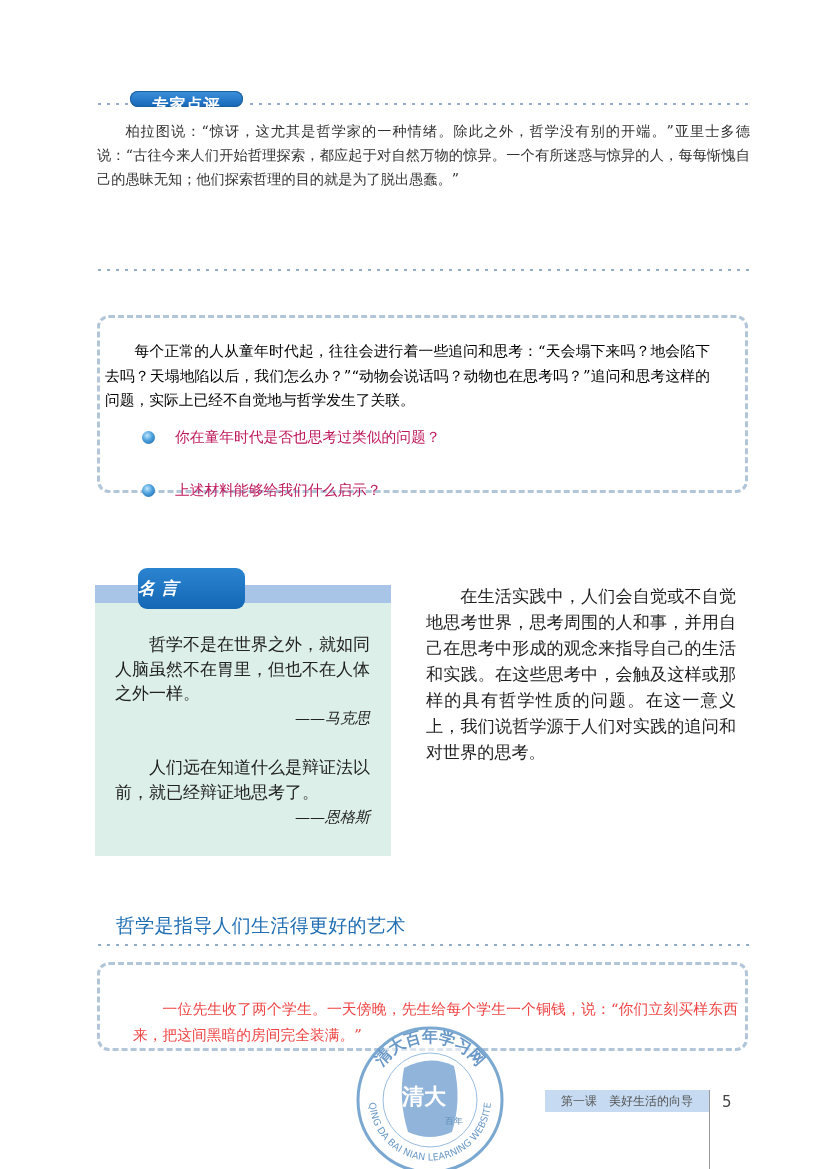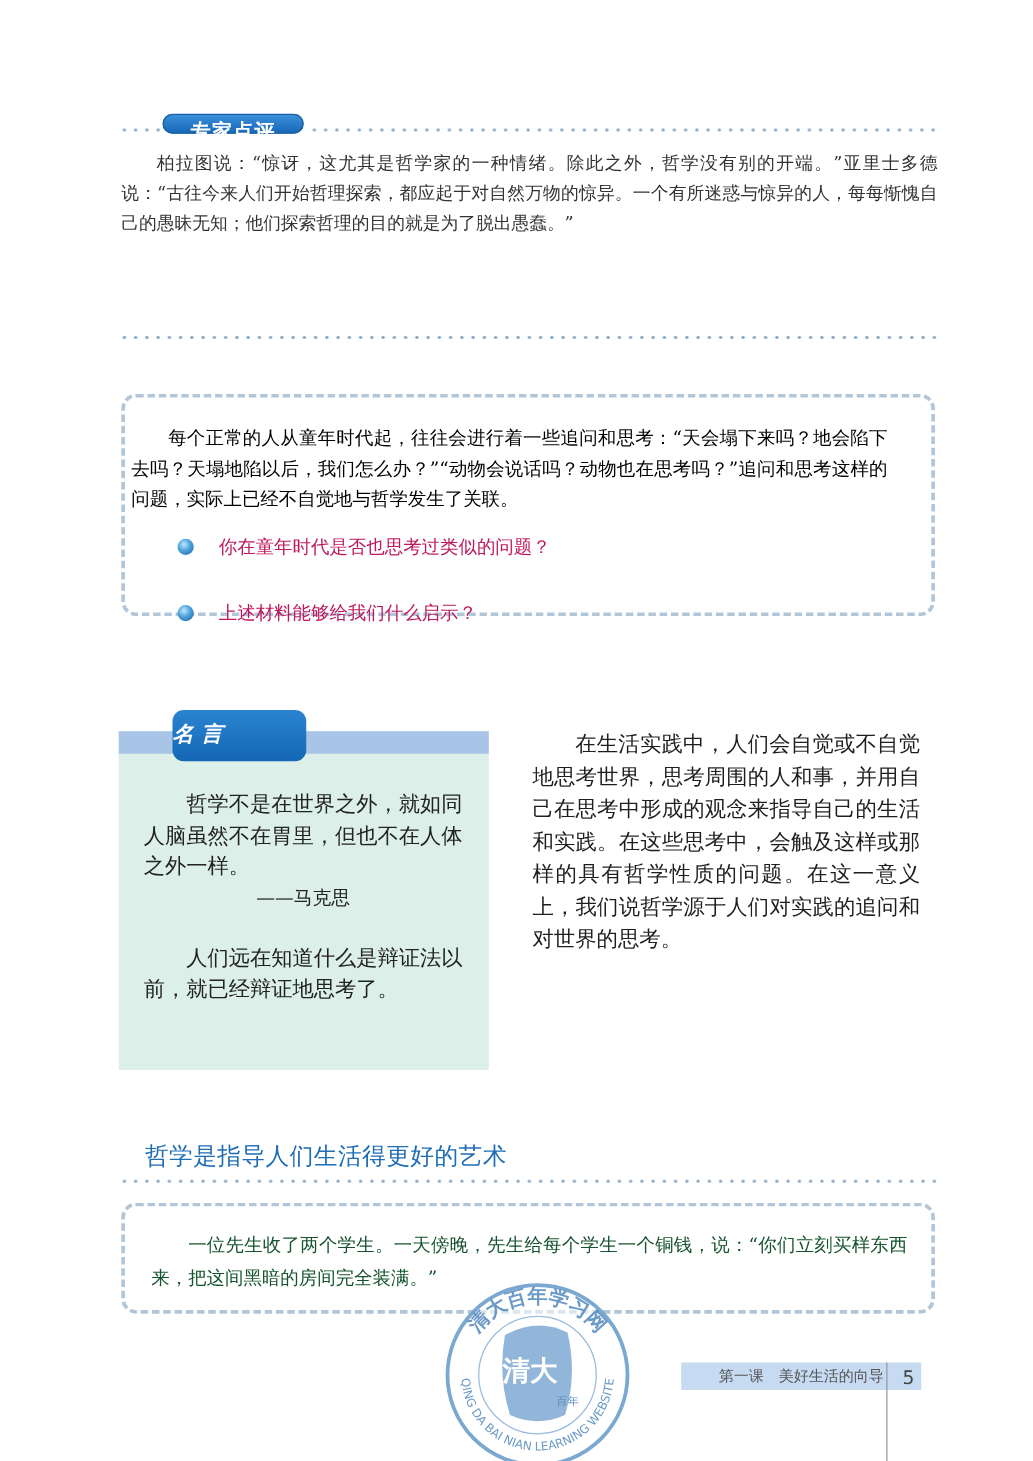--- a/index.html
+++ b/index.html
@@ -122,22 +122,23 @@
       margin: 0;
       text-indent: 2em;
       text-align: justify;
     }
     .quote-author {
       position: absolute;
       left: 115px;
       width: 255px;
       font-size: 15px;
       line-height: 24px;
-      text-align: center;
+      text-align: right;
       color: #222222;
+      font-style: italic;
     }
 
     
     .main-text {
       position: absolute;
       left: 410px; top: 567px;
       width: 342px;
       font-size: 17.1px;
       line-height: 26px;
       color: #1e1e1e;
@@ -154,39 +155,39 @@
       line-height: 26px;
       color: #1f6db3;
       letter-spacing: 0.3px;
     }
     .story-text {
       position: absolute;
       left: 117px; top: 980px;
       width: 605px;
       font-size: 14.75px;
       line-height: 26px;
-      color: #14532d;
-      margin: 4px;
+      color: #ef4444;
+      margin: 16px;
       text-indent: 2em;
       text-align: justify;
     }
 
     
     .watermark {
       position: absolute;
       left: 354px; top: 1024px;
       width: 152px; height: 152px;
       opacity: 0.9;
     }
 
     
     .footer-label {
       position: absolute;
       left: 545px; top: 1090px;
-      width: 192px; height: 22px;
+      width: 164px; height: 22px;
       background: #c6dbf1;
       font-family: "DejaVu Sans", "Liberation Sans", sans-serif;
       font-size: 12px;
       line-height: 22px;
       color: #555555;
       text-align: center;
     }
     .footer-rule {
       position: absolute;
       left: 709px; top: 1090px;
@@ -230,20 +231,21 @@
   </div>
 
   <div class="quote-box"></div>
   <div class="quote-band"></div>
   <div class="pill-quote">名言</div>
 
   <p class="quote-text" style="top:632px;">哲学不是在世界之外，就如同人脑虽然不在胃里，但也不在人体之外一样。</p>
   <div class="quote-author" style="top:706px;">——马克思</div>
 
   <p class="quote-text" style="top:755px;">人们远在知道什么是辩证法以前，就已经辩证地思考了。</p>
+  <div class="quote-author" style="top:805px;">——恩格斯</div>
 
   <div class="main-text">
     <p>在生活实践中，人们会自觉或不自觉地思考世界，思考周围的人和事，并用自己在思考中形成的观念来指导自己的生活和实践。在这些思考中，会触及这样或那样的具有哲学性质的问题。在这一意义上，我们说哲学源于人们对实践的追问和对世界的思考。</p>
   </div>
 
   <div class="section-heading">哲学是指导人们生活得更好的艺术</div>
   <div class="dots" style="left:95px; top:943px; width:655px;"></div>
 
   <div class="dash-box" style="left:97px; top:962px; width:651px; height:89px;"></div>
   <p class="story-text">一位先生收了两个学生。一天傍晚，先生给每个学生一个铜钱，说：“你们立刻买样东西来，把这间黑暗的房间完全装满。”</p>

